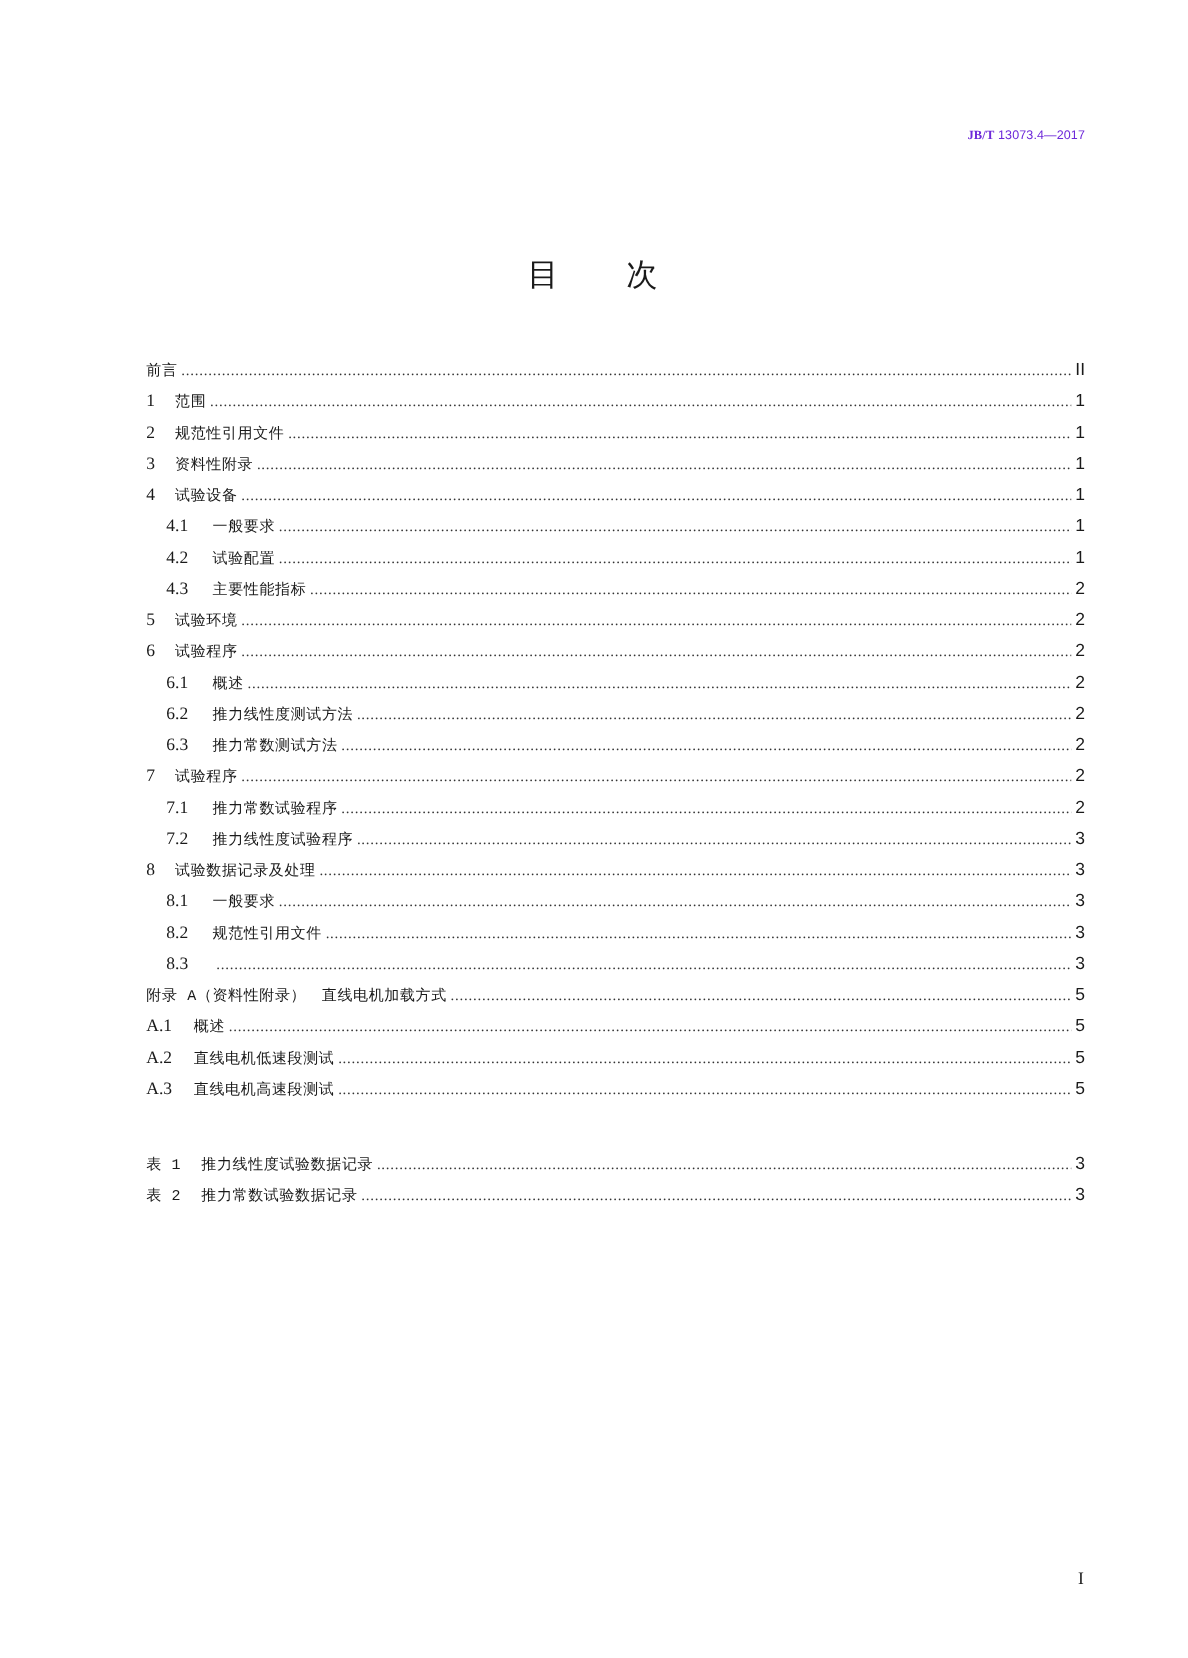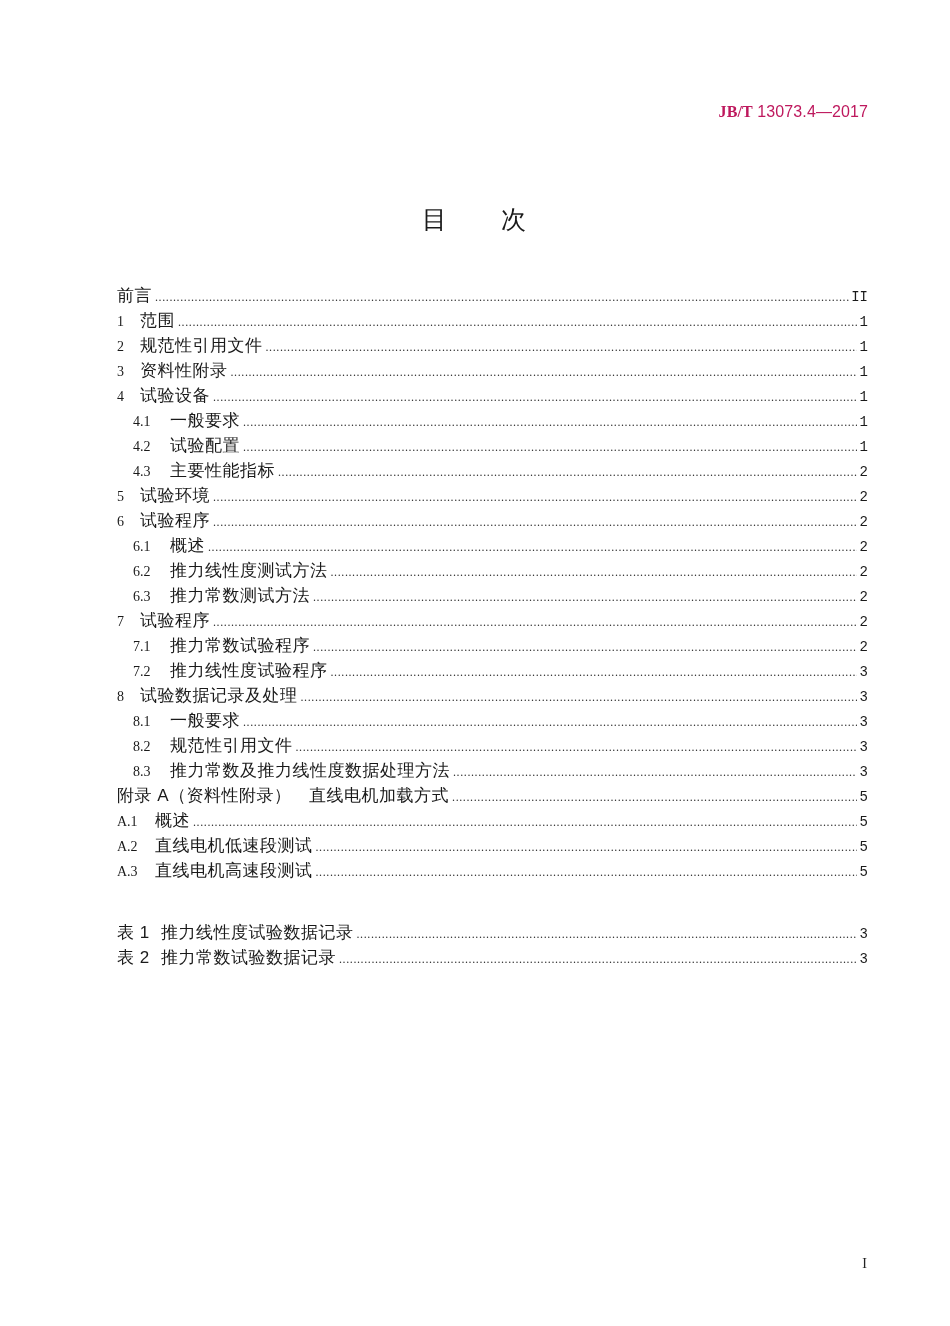--- a/index.html
+++ b/index.html
@@ -13,22 +13,22 @@
       position: relative;
       overflow: hidden;
       font-family: "DejaVu Serif", "Liberation Serif", serif;
       color: #1a1a1a;
     }
     .std-number {
       position: absolute;
       top: 103px;
       right: 82px;
       font-family: "Liberation Sans", "DejaVu Sans", sans-serif;
-      font-size: 16px;
-      color: #be185d;
+      font-size: 10px;
+      color: #6d28d9;
       letter-spacing: 0.1px;
       text-align: right;
     }
     .std-number .bold {
       font-family: "Liberation Serif", "DejaVu Serif", serif;
       font-weight: bold;
     }
     .toc-title {
       position: absolute;
       top: 203px;
@@ -65,38 +65,38 @@
     .toc-row .num {
       display: inline-block;
       font-family: "Liberation Serif", "DejaVu Serif", serif;
       font-size: 14px;
     }
     .toc-row.level-1 .num { width: 23px; }
     .toc-row.level-2 .num { width: 37px; }
     .toc-row.appendix .num { width: 38px; }
     .toc-row.table-row .num { width: 44px; margin-top: 15px; }
     .toc-row .label {
-      font-family: Liberation Sans, sans-serif;
-      font-size: 17px;
+      font-family: Liberation Mono, monospace;
+      font-size: 12px;
       letter-spacing: 0.5px;
     }
     .toc-row .dots {
       flex: 1;
       overflow: hidden;
       margin: 0 2px 0 3px;
       color: #333;
       font-family: "Liberation Serif", serif;
       font-size: 12px;
       letter-spacing: 0.6px;
     }
     .toc-row .dots::after {
       content: "................................................................................................................................................................................................................................................................................................";
     }
     .toc-row .page {
-      font-family: Liberation Mono, monospace;
+      font-family: Liberation Sans, sans-serif;
       font-size: 14px;
       text-align: right;
       min-width: 9px;
     }
     .spacer {
       height: 22px;
     }
     .page-footer {
       position: absolute;
       top: 1256px;
@@ -244,21 +244,20 @@
 
   <div class="toc-row level-2">
     <span class="num">8.2</span>
     <span class="label">规范性引用文件</span>
     <span class="dots"></span>
     <span class="page">3</span>
   </div>
 
   <div class="toc-row level-2">
     <span class="num">8.3</span>
-    <span class="label">推力常数及推力线性度数据处理方法</span>
     <span class="dots"></span>
     <span class="page">3</span>
   </div>
 
   <div class="toc-row level-0">
     <span class="label">附录 A（资料性附录）　直线电机加载方式</span>
     <span class="dots"></span>
     <span class="page">5</span>
   </div>
 

